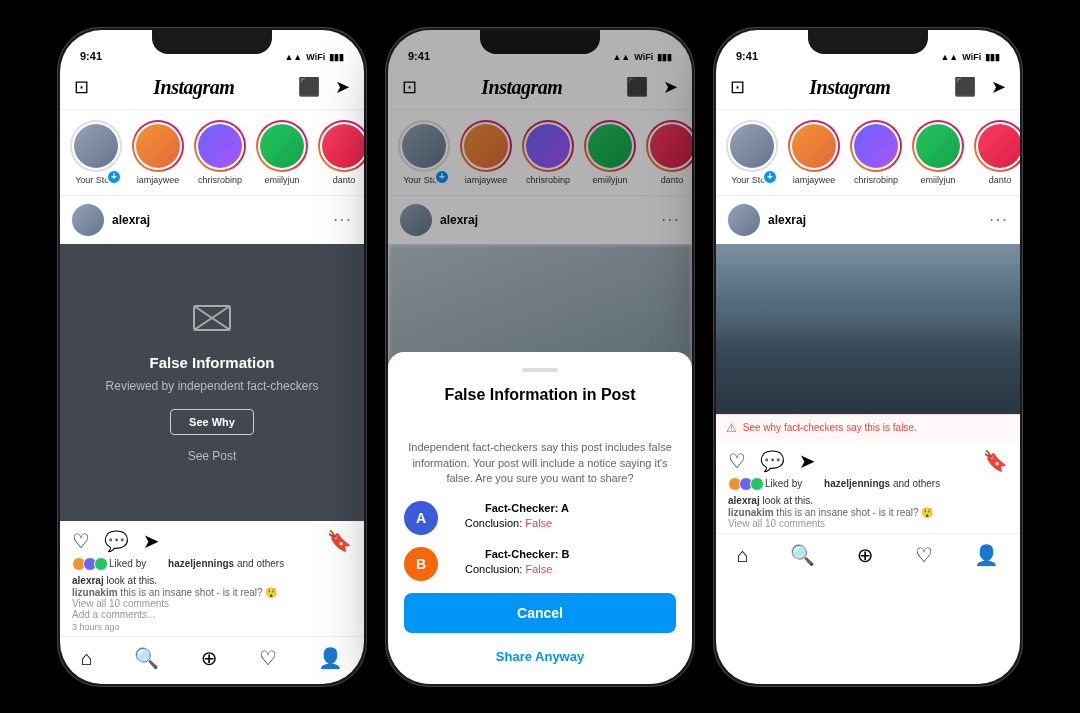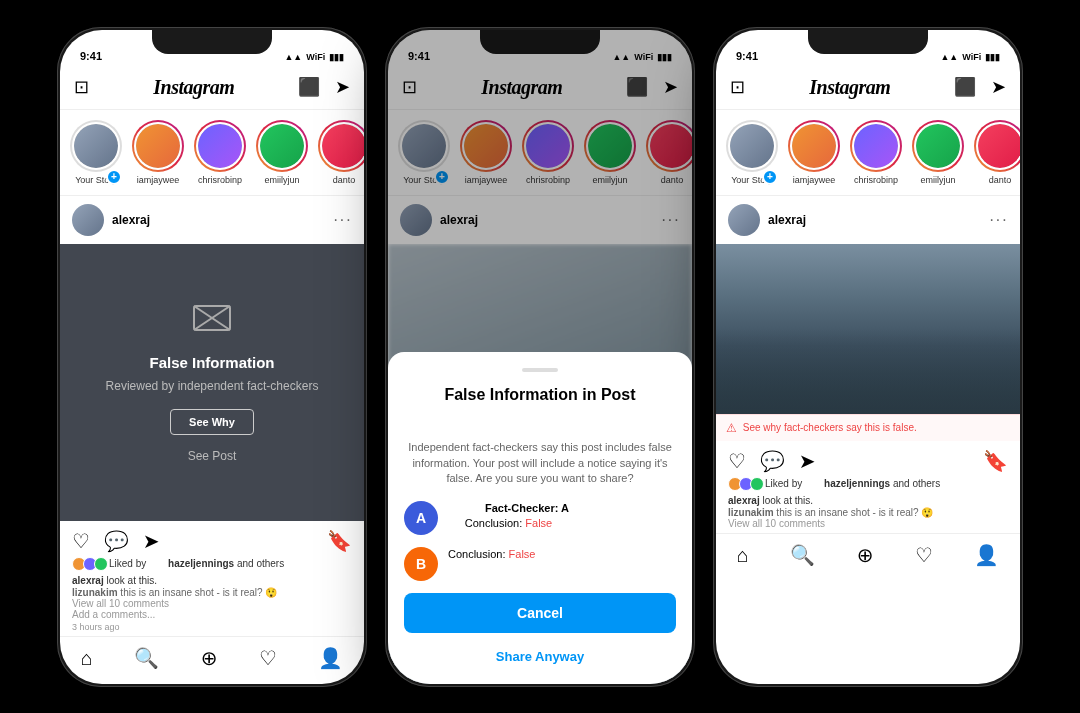--- a/index.html
+++ b/index.html
@@ -692,20 +692,21 @@
             <div class="fc-avatar blue">A</div>
             <div class="fc-info">
               <div class="fc-name">Fact-Checker: A</div>
               <div class="fc-conclusion">Conclusion: <span>False</span></div>
             </div>
           </div>
 
           <div class="fact-checker-item">
             <div class="fc-avatar orange">B</div>
             <div class="fc-info">
+              <div class="fc-name">Fact-Checker: B</div>
               <div class="fc-conclusion">Conclusion: <span>False</span></div>
             </div>
           </div>
 
           <button class="cancel-btn">Cancel</button>
           <button class="share-anyway-btn">Share Anyway</button>
         </div>
       </div>
     </div>
   </div>

